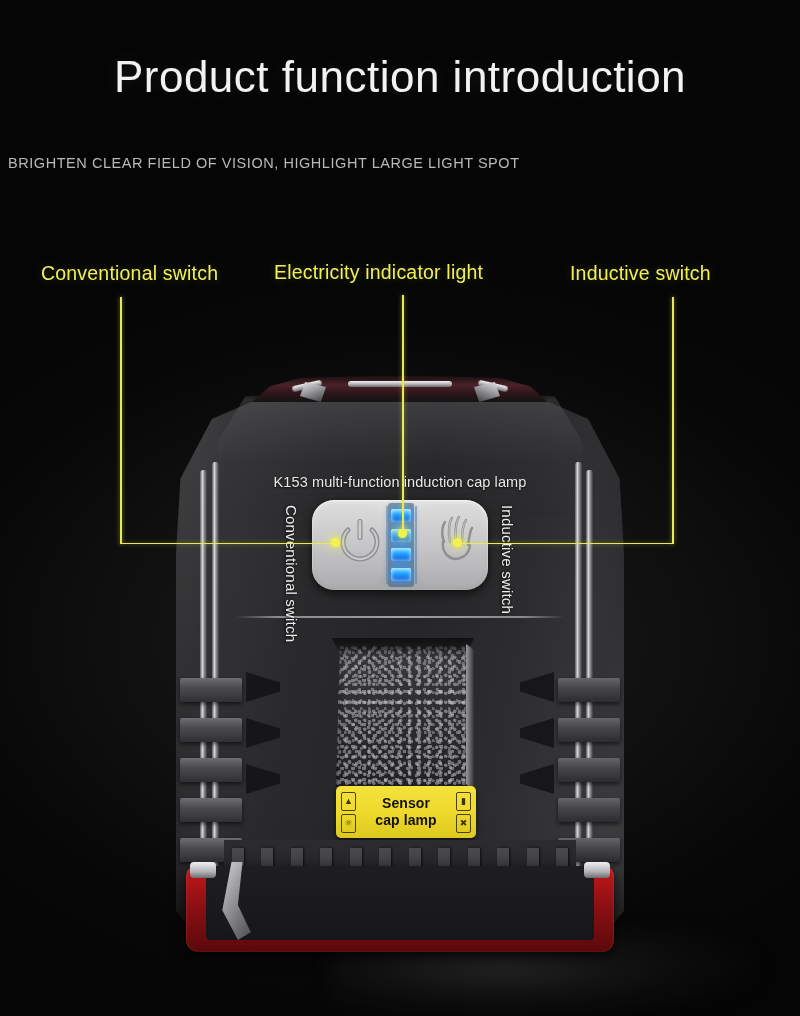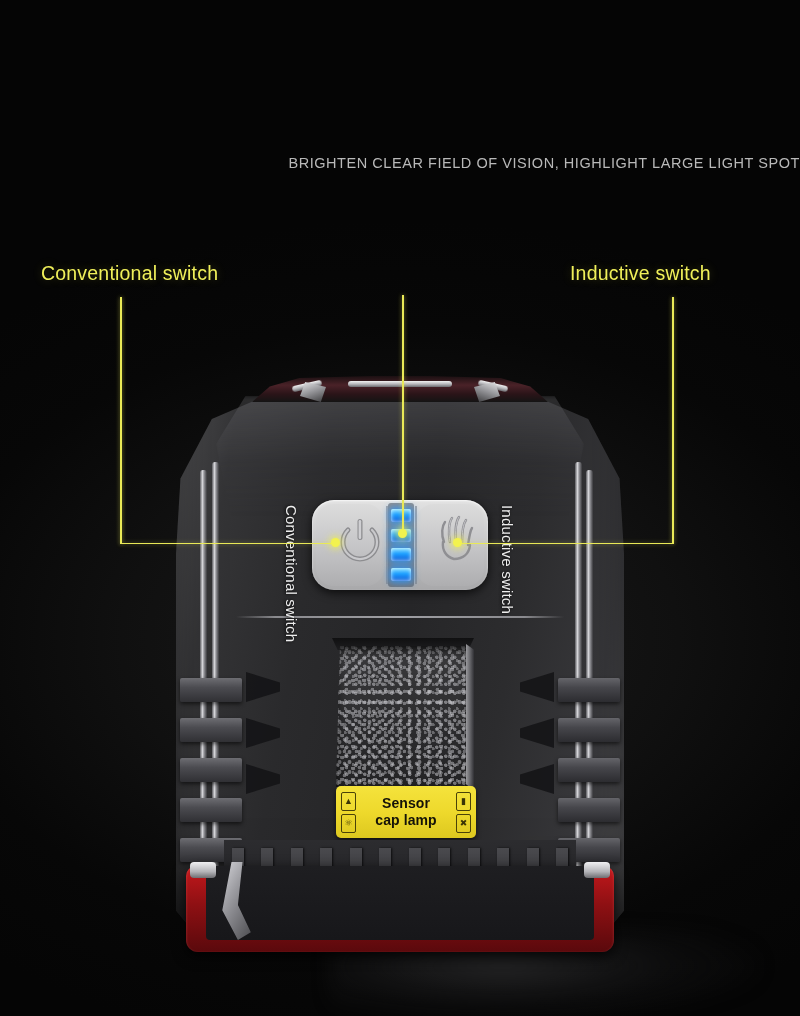--- a/index.html
+++ b/index.html
@@ -15,21 +15,21 @@
       linear-gradient(180deg,#121212 0%,#0d0d0d 30%,#0a0a0a 65%,#070707 100%);
   }
 
   
   .title{
     position:absolute;left:0;right:0;top:52px;text-align:center;
     color:#f2f2f2;font-size:44px;font-weight:400;letter-spacing:.5px;
     text-shadow:0 0 18px rgba(255,255,255,.10);
   }
   .subtitle{
-    position:absolute;left:0;right:0;top:155px;text-align:right;
+    position:absolute;left:0;right:0;top:155px;text-align:left;
     color:#b9b9b9;font-size:14.5px;letter-spacing:.55px;font-weight:400;margin-left:8px;
   }
 
   
   .callout{
     position:absolute;color:#f0f05a;font-size:19.5px;font-weight:400;
     white-space:nowrap;letter-spacing:.2px;
     text-shadow:0 0 10px rgba(230,230,70,.25);
   }
   #callout-left{left:41px;top:262px;}
@@ -271,20 +271,21 @@
     position:absolute;left:214px;top:862px;width:46px;height:78px;
     background:linear-gradient(120deg,#e6e6ea 0%,#9c9ca1 40%,#3c3c40 100%);
     clip-path:polygon(38% 0%,62% 0%,52% 55%,80% 90%,52% 100%,18% 62%);
   }
 </style>
 </head>
 <body>
 
 <div id="stage">
 
+  <div class="title">Product function introduction</div>
   <div class="subtitle">BRIGHTEN CLEAR FIELD OF VISION, HIGHLIGHT LARGE LIGHT SPOT</div>
 
   <div id="product">
 
     <div class="shadow"></div>
 
     <div class="body-shell"></div>
     <div class="body-top-glare"></div>
 
     <div class="crown"></div>
@@ -313,20 +314,21 @@
 
     <div class="wedge" style="left:246px;top:672px;"></div>
     <div class="wedge" style="left:246px;top:718px;"></div>
     <div class="wedge" style="left:246px;top:764px;"></div>
     <div class="wedge r" style="left:520px;top:672px;"></div>
     <div class="wedge r" style="left:520px;top:718px;"></div>
     <div class="wedge r" style="left:520px;top:764px;"></div>
 
     <div class="seam"></div>
 
+    <div class="model-name">K153 multi-function induction cap lamp</div>
 
     <div class="vlabel" id="vlabel-left">Conventional switch</div>
     <div class="vlabel" id="vlabel-right">Inductive switch</div>
 
     <div class="panel">
       <div class="panel-btn" id="btn-power"></div>
       <div class="panel-btn" id="btn-induct"></div>
       <div class="panel-divider" id="pdiv-l"></div>
       <div class="panel-divider" id="pdiv-r"></div>
       <div class="led-strip">
@@ -405,15 +407,16 @@
   <div class="lline" id="lead-left-v"></div>
   <div class="lline" id="lead-left-h"></div>
   <div class="lline" id="lead-right-v"></div>
   <div class="lline" id="lead-right-h"></div>
   <div class="lline" id="lead-center-v"></div>
   <div class="ldot" id="dot-left"></div>
   <div class="ldot" id="dot-right"></div>
   <div class="ldot" id="dot-center"></div>
 
   <div class="callout" id="callout-left">Conventional switch</div>
+  <div class="callout" id="callout-center">Electricity indicator light</div>
   <div class="callout" id="callout-right">Inductive switch</div>
 
 </div>
 
 </body></html>

